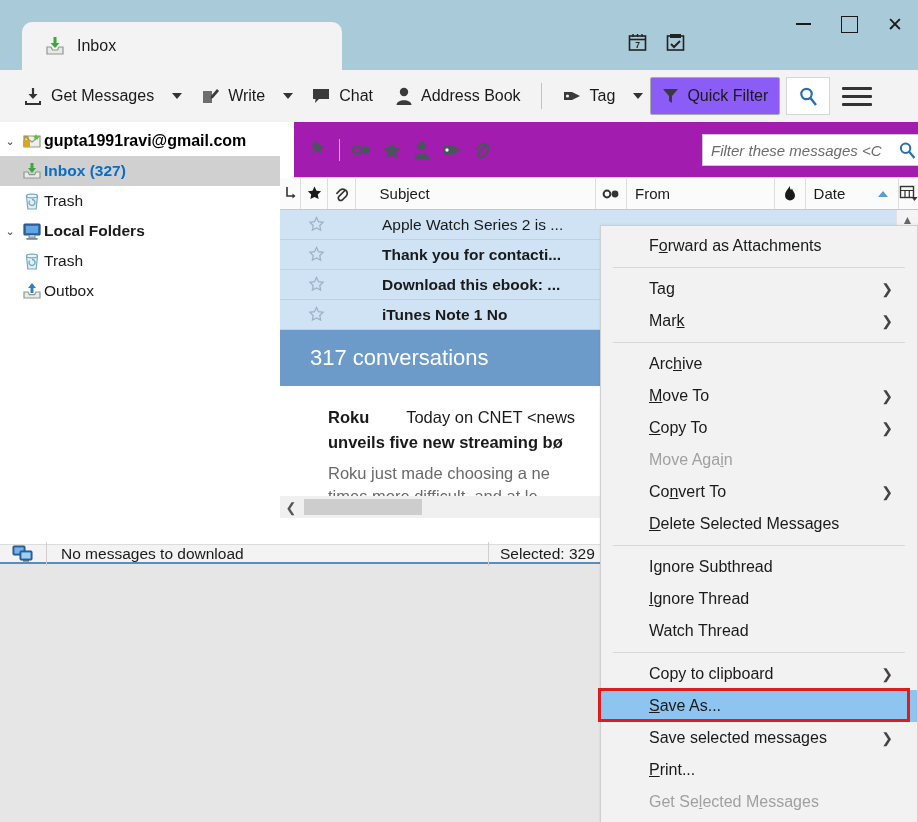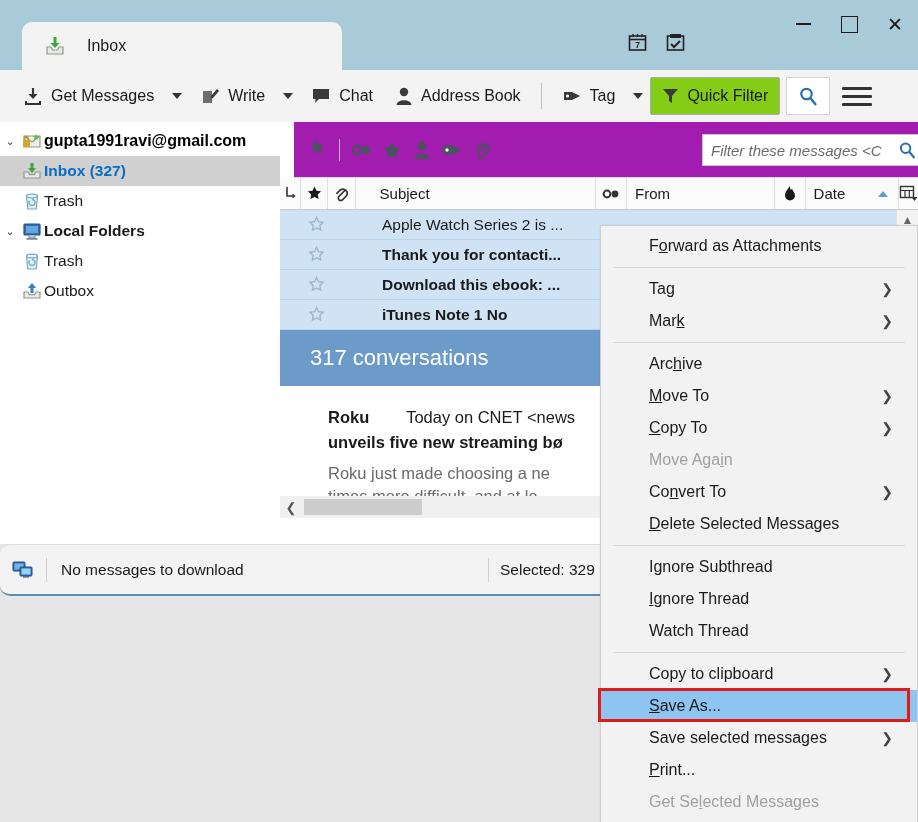--- a/index.html
+++ b/index.html
@@ -18,21 +18,21 @@
 
   
   .titlebar {
     position: absolute; left: 0; top: 0; width: 918px; height: 70px;
     background: #a9cbd9;
   }
   .tab {
     position: absolute; left: 22px; top: 22px; width: 320px; height: 48px;
     background: #f3f3f3;
     border-radius: 10px 10px 0 0;
-    display: flex; align-items: center; padding-left: 22px; gap: 21px;
+    display: flex; align-items: center; padding-left: 22px; gap: 11px;
   }
   .tab-label { font-size: 16px; color: #1a1a1a; }
 
   .tray { position: absolute; top: 32px; left: 627px; display: flex; gap: 17px; }
   .tray-ico { width: 21px; height: 21px; position: relative; }
 
   .wincontrols {
     position: absolute; top: 0; right: 0; height: 48px;
     display: flex; align-items: center;
   }
@@ -47,21 +47,21 @@
   .maintoolbar {
     position: absolute; left: 0; top: 70px; width: 918px; height: 52px;
     background: #f3f3f3;
     display: flex; align-items: center; padding-left: 12px; gap: 0;
   }
   .tb-btn {
     display: flex; align-items: center; gap: 8px;
     height: 38px; padding: 0 11px; font-size: 16px; color: #1a1a1a;
     white-space: nowrap; border-radius: 2px;
   }
-  .tb-btn.pressed { background: #84cc16; border: 1px solid #aaa; }
+  .tb-btn.pressed { background: #8b5cf6; border: 1px solid #aaa; }
   .tb-arrow {
     width: 24px; height: 38px; display: flex; align-items: center; justify-content: center;
   }
   .tb-arrow::after {
     content: ""; border-left: 5px solid transparent; border-right: 5px solid transparent;
     border-top: 6px solid #333;
   }
   .tb-sep { width: 1px; height: 26px; background: #c2c2c2; margin: 0 9px; }
   .tb-search {
     width: 44px; height: 38px; background: #fff; border: 1px solid #d6d6d6;
@@ -167,23 +167,23 @@
     border-left: 1px solid #e2e2e2;
     display: flex; flex-direction: column; align-items: center;
   }
   .vs-arrow { height: 20px; display: flex; align-items: center; justify-content: center;
     font-size: 12px; color: #666; }
   .vs-track { flex: 1; width: 10px; background: #f3f3f3; position: relative; }
   .vs-thumb { position: absolute; left: 0; width: 10px; background: #cdcdcd; }
 
   
   .statusbar {
-    position: absolute; left: 0; top: 544px; width: 918px; height: 52px;
+    position: absolute; left: 0; top: 544px; width: 918px; height: 20px;
     background: #f3f3f3; border-top: 1px solid #dcdcdc; border-bottom: 2px solid #5b8db8;
-    display: flex; align-items: center; font-size: 15.5px; color: #1a1a1a; border-radius: 10px;
+    display: flex; align-items: center; font-size: 15.5px; color: #1a1a1a;
   }
   .sb-ico { width: 46px; display: flex; align-items: center; justify-content: center; }
   .sb-sep { width: 1px; height: 24px; background: #cfcfcf; }
   .sb-text { padding-left: 14px; }
   .sb-sel { position: absolute; left: 500px; }
 
   
   .ctxmenu {
     position: absolute; left: 600px; top: 225px; width: 318px;
     background: #f2f2f2; border: 1px solid #cfcfcf;

